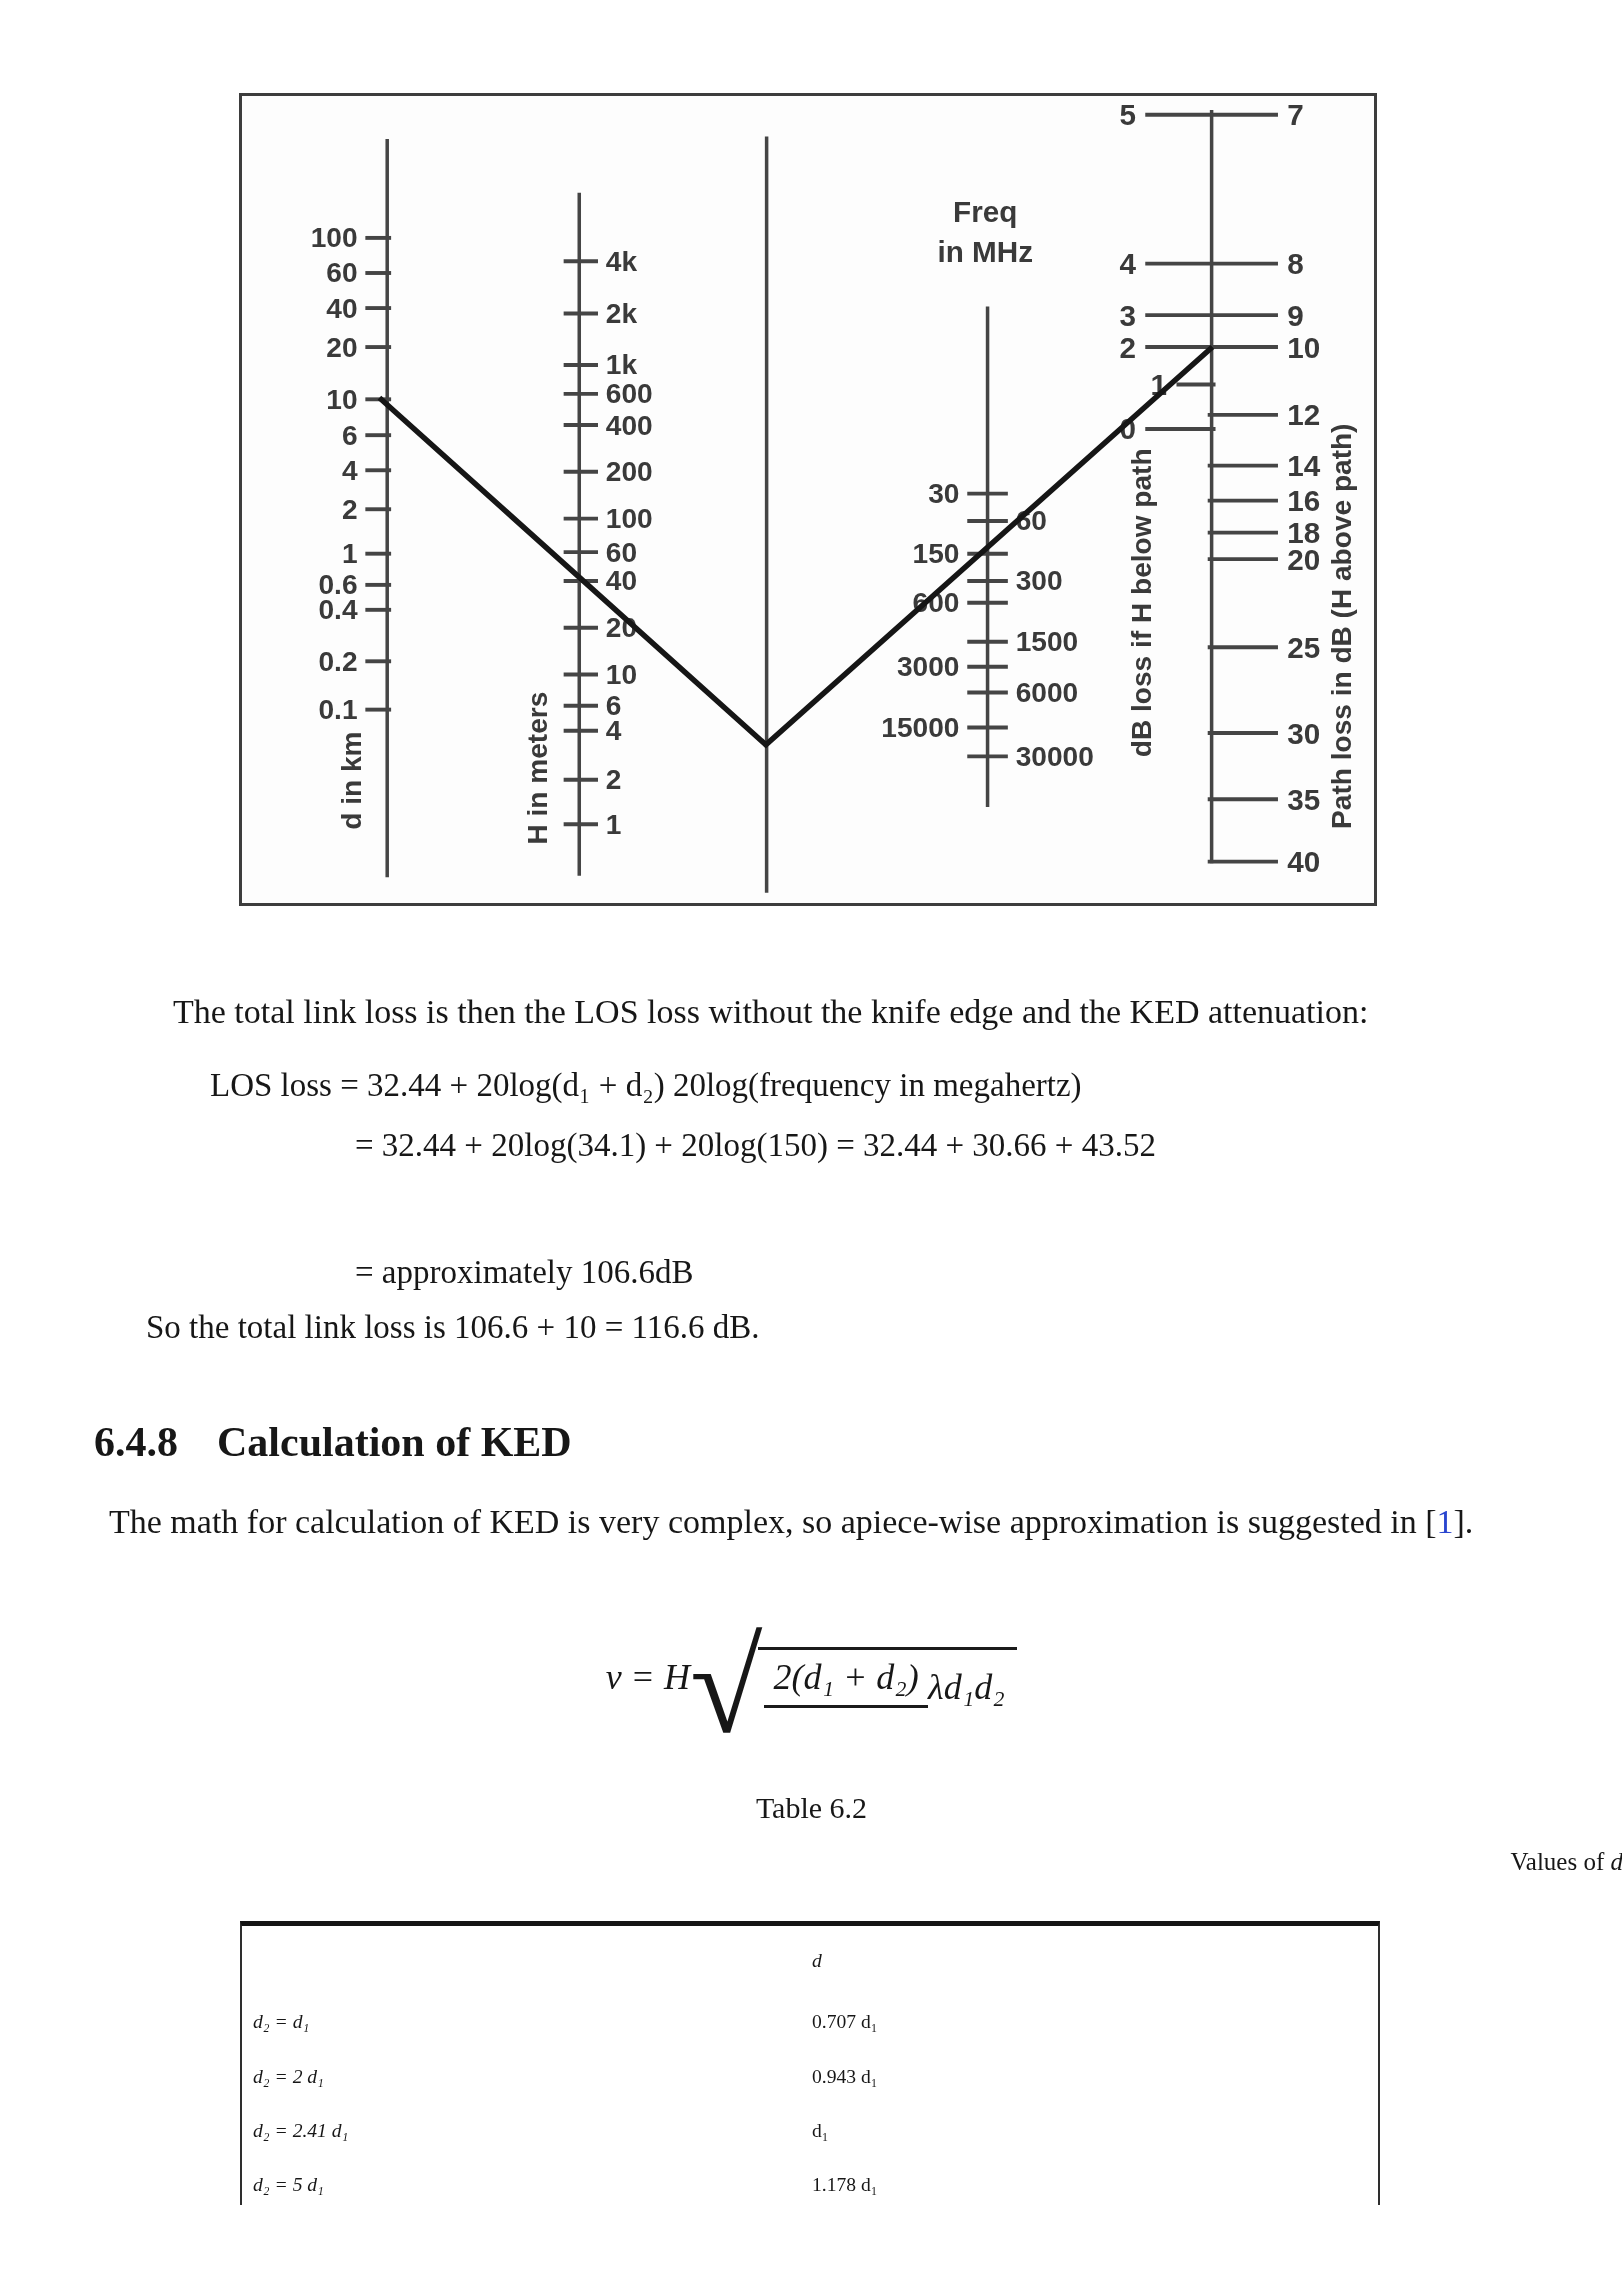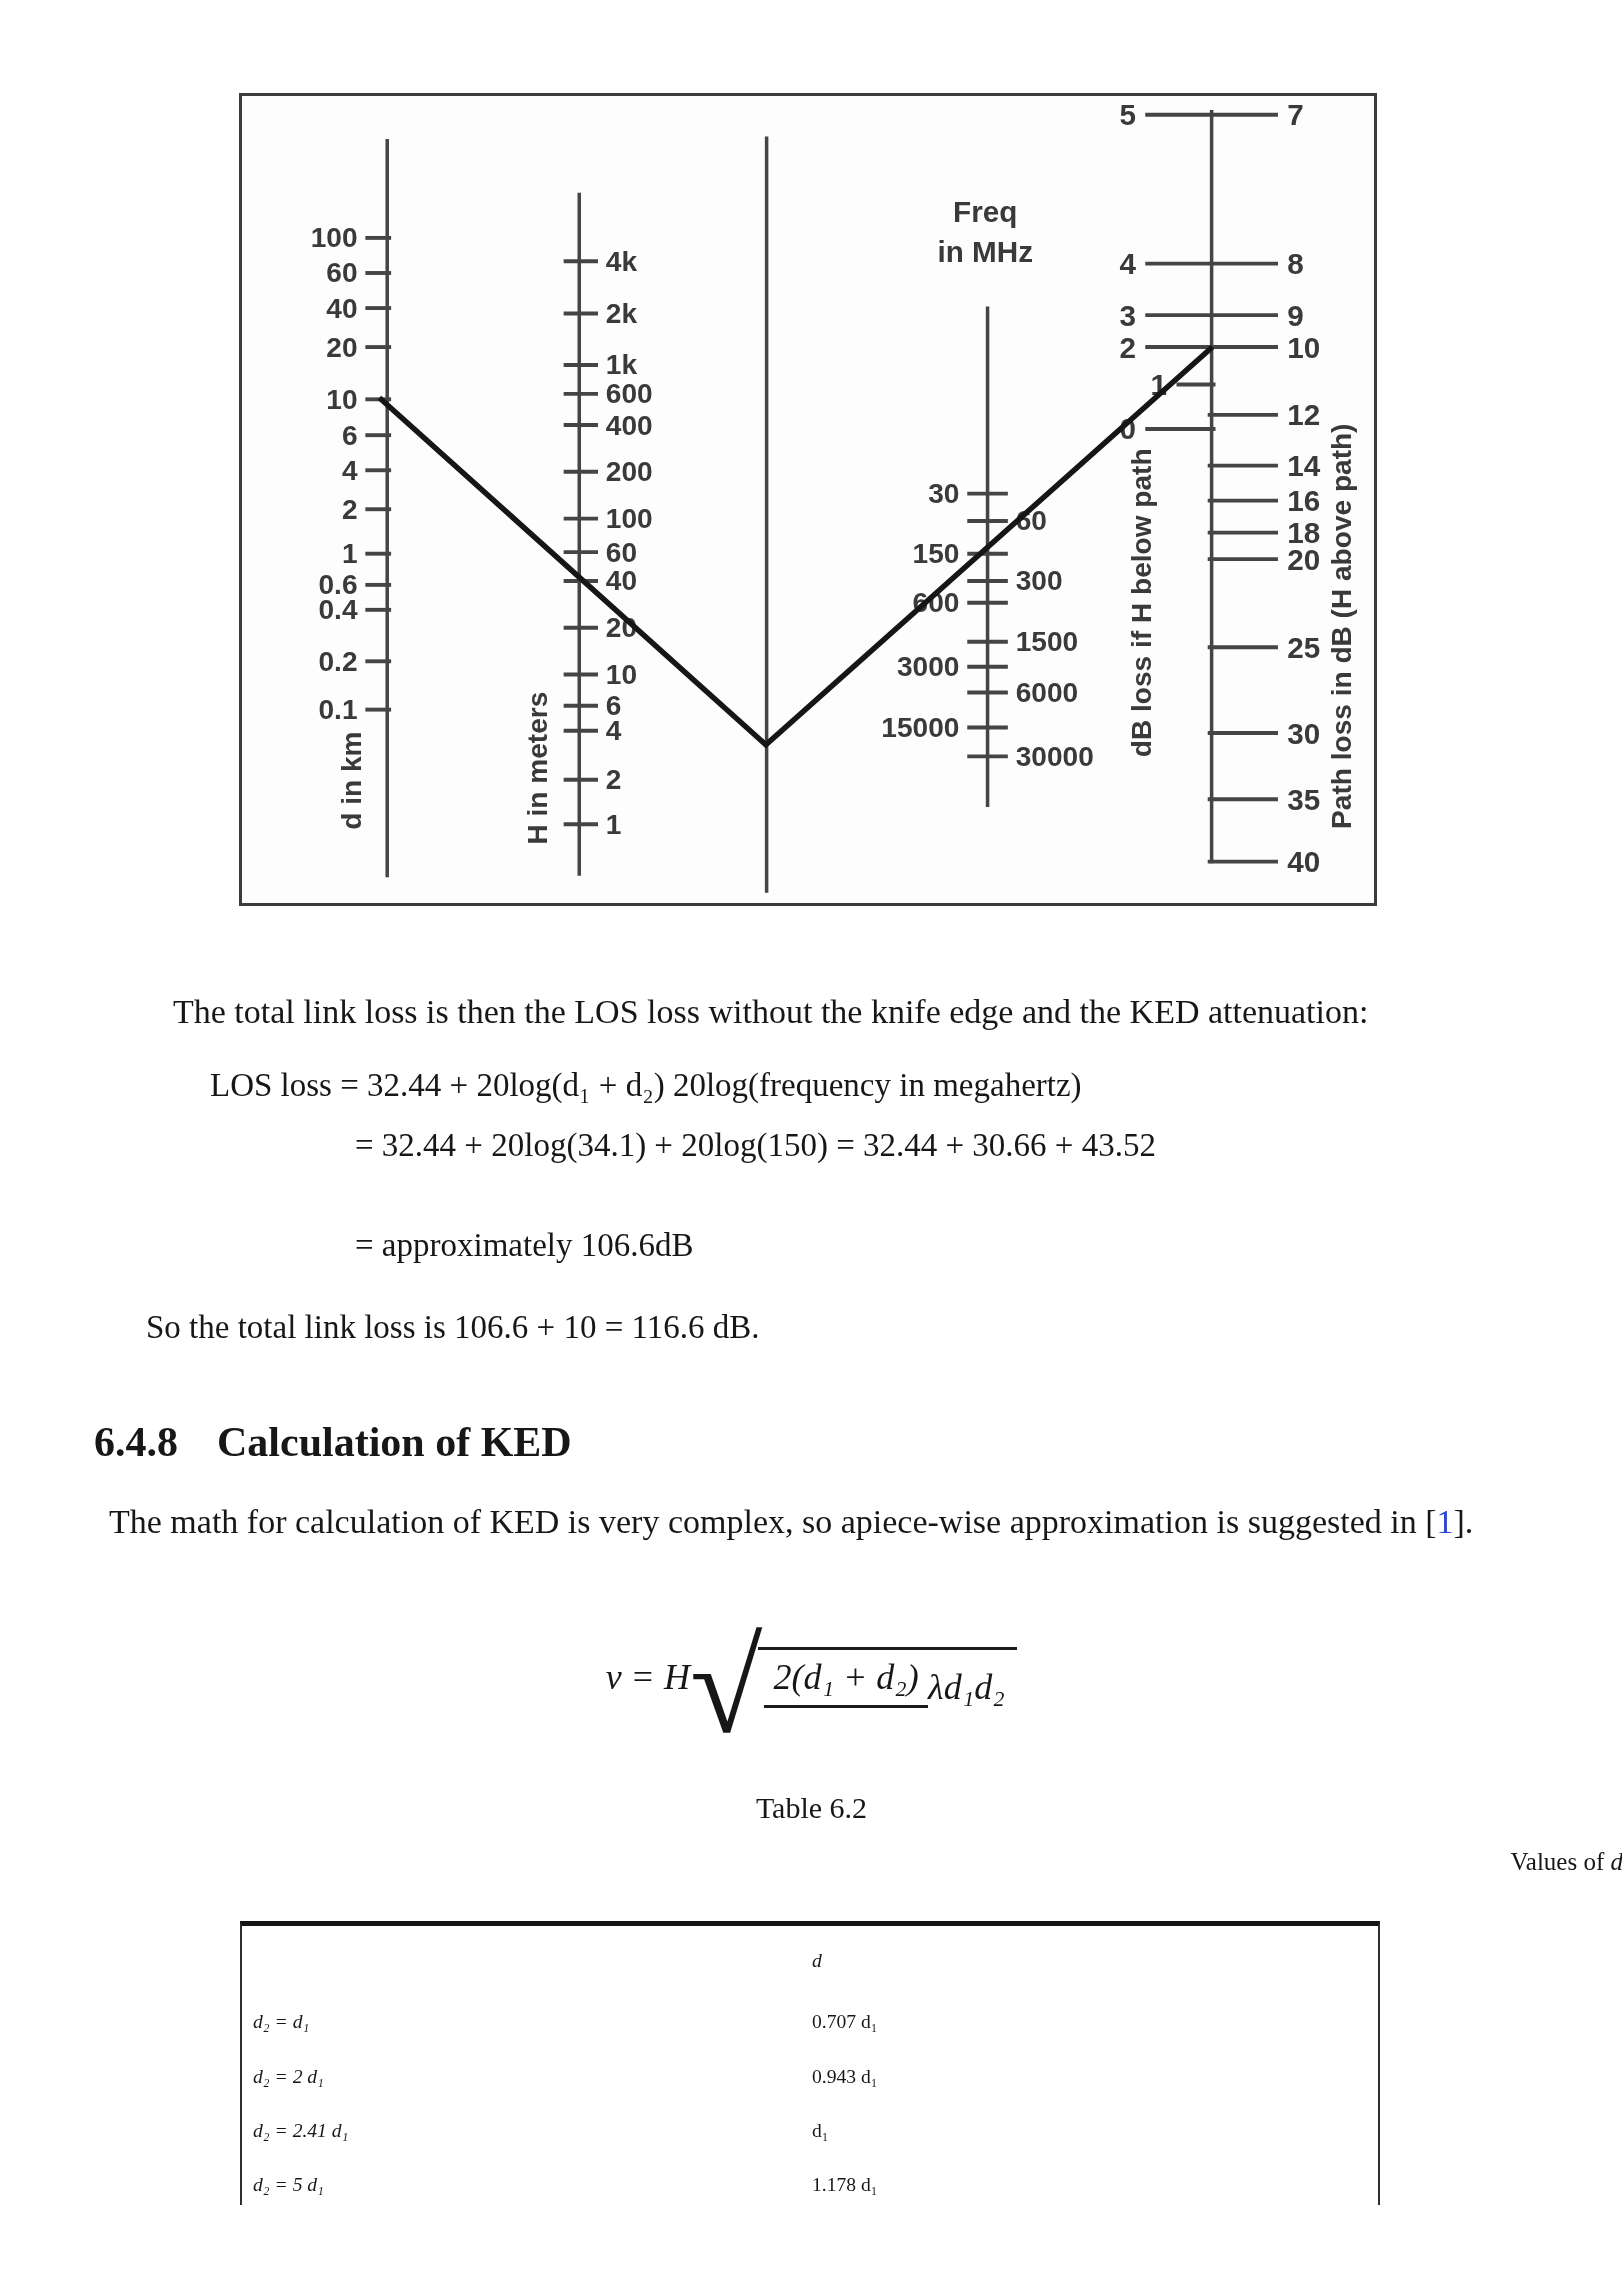--- a/index.html
+++ b/index.html
@@ -181,21 +181,21 @@
         </g>
         <polyline points="176,387 671,832 1243,322" fill="none" stroke="#161616" stroke-width="7" stroke-linejoin="miter"></polyline>
       </svg>
   </div>
 
 
   <p class="body just indent" style="top:973px">The total link loss is then the LOS loss without the knife edge and the KED attenuation:</p>
 
   <div class="eq" style="top:1063px;left:210px">LOS loss = 32.44 + 20log(d₁ + d₂) 20log(frequency in megahertz)</div>
   <div class="eq" style="top:1123px;left:355px">= 32.44 + 20log(34.1) + 20log(150) = 32.44 + 30.66 + 43.52</div>
-  <div class="eq" style="top:1223px;left:355px">= approximately 106.6dB</div>
+  <div class="eq" style="top:1250px;left:355px">= approximately 106.6dB</div>
   <div class="eq" style="top:1305px;left:146px">So the total link loss is 106.6 + 10 = 116.6 dB.</div>
 
   <h2 class="heading"><span>6.4.8</span><span class="htitle">Calculation of KED</span></h2>
 
   <p class="body just" style="top:1485px;line-height:44px"><span>The math for calculation of KED is very complex, so apiece-wise approximation is suggested in [</span><a class="ref">1</a><span>].</span></p>
 
 
   <div class="formula">
     <span class="fit">v</span>
     <span class="feq">=</span>

